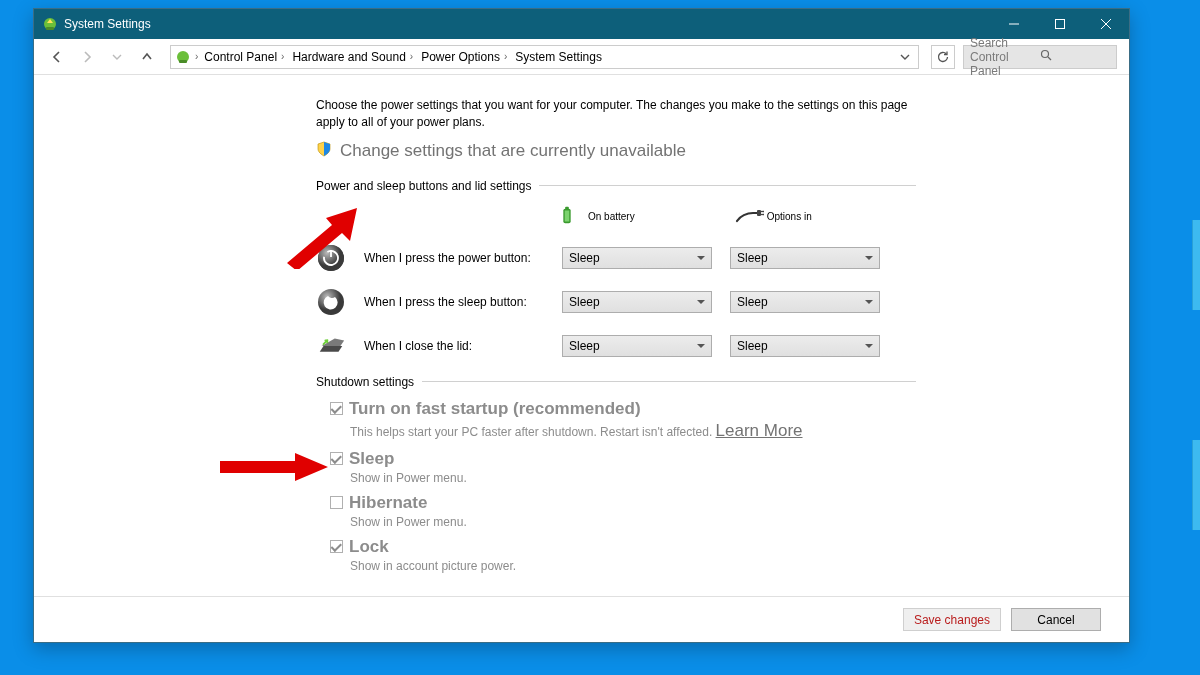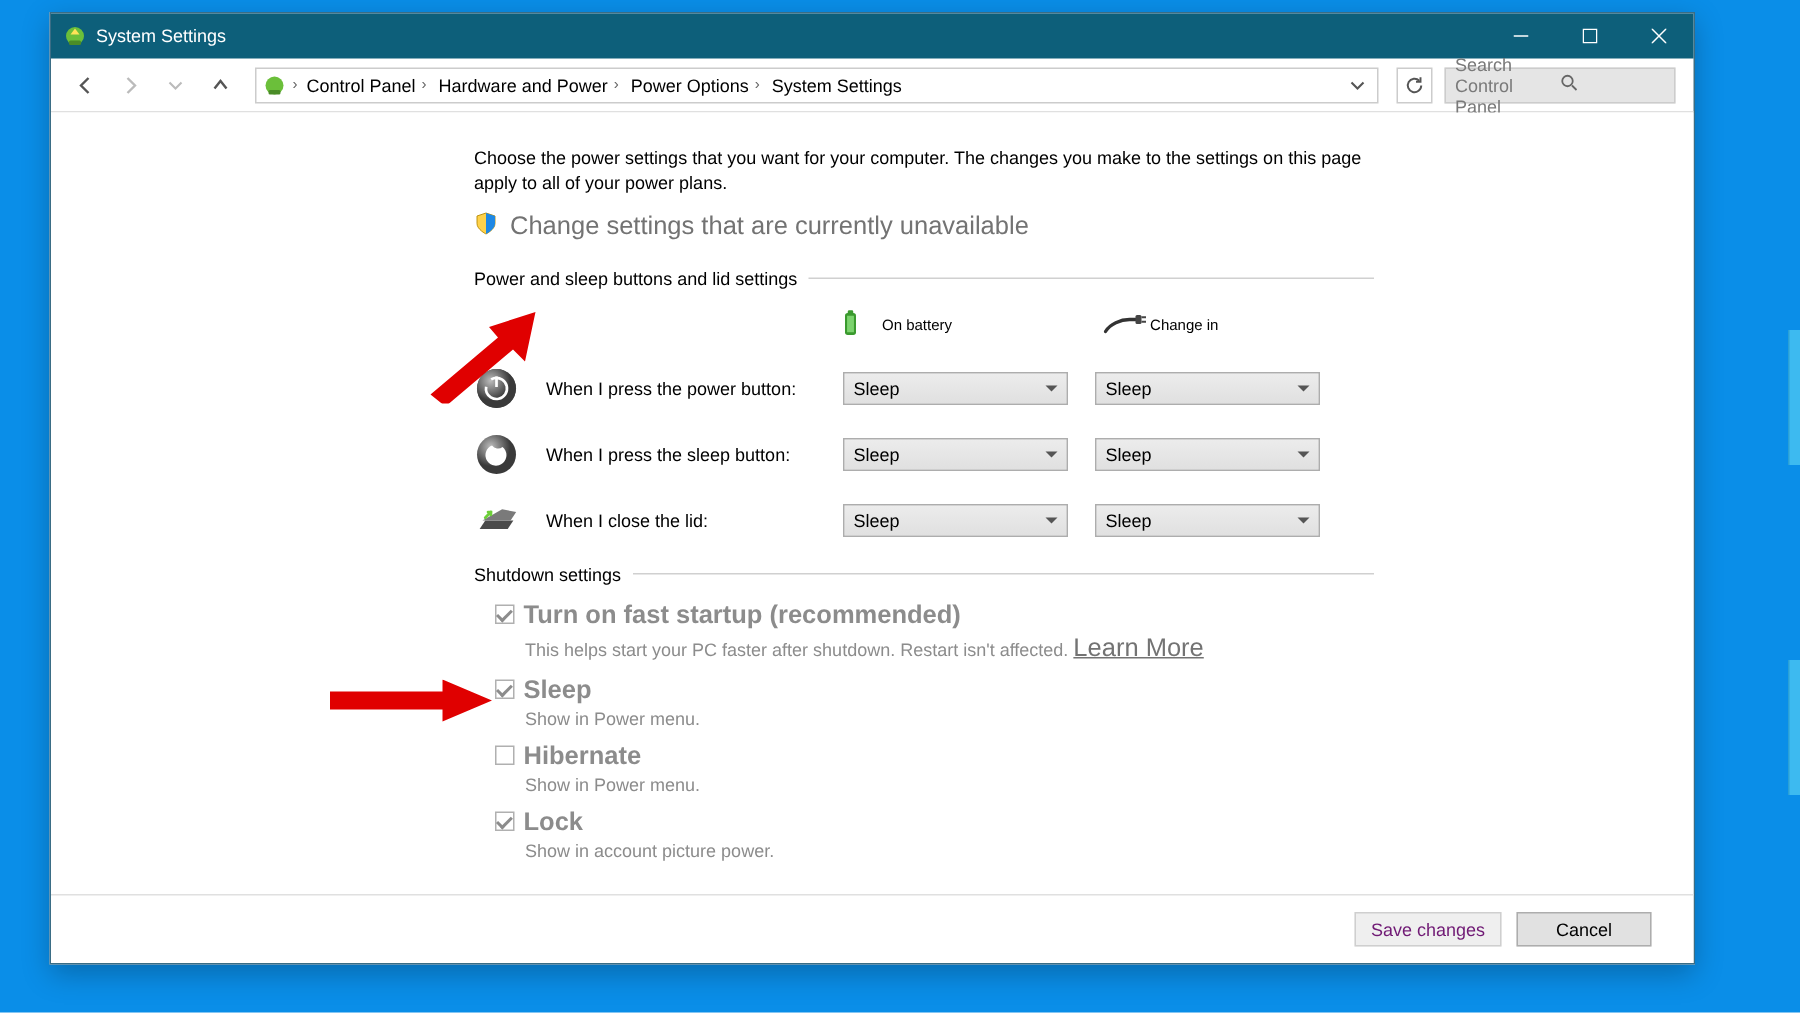--- a/index.html
+++ b/index.html
@@ -206,21 +206,21 @@
   }
   .btn {
     min-width: 90px;
     height: 23px;
     border: 1px solid #adadad;
     background: #e1e1e1;
     display:flex; align-items:center; justify-content:center;
     font-size:12px;
     padding: 0 10px;
   }
-  .btn.disabled { color:#701a75; border-color:#cfcfcf; background:#efefef; }
+  .btn.disabled { color:#b91c1c; border-color:#cfcfcf; background:#efefef; }
 
   
   .arrow {
     position:absolute;
     pointer-events:none;
   }
 
   
   .accent-bar {
     position:absolute; right:0;
@@ -293,21 +293,21 @@
             <circle cx="8" cy="8" r="6" fill="#6bbf3a"></circle>
             <rect x="4" y="11" width="8" height="3" rx="1" fill="#4a8c27"></rect>
           </svg>
       </span>
       <span class="chev">›</span>
       <span class="crumb">
           <span>Control Panel</span>
           <span class="chev">›</span>
         </span>
       <span class="crumb">
-          <span>Hardware and Power</span>
+          <span>Hardware and Sound</span>
           <span class="chev">›</span>
         </span>
       <span class="crumb">
           <span>Power Options</span>
           <span class="chev">›</span>
         </span>
       <span class="crumb">
           <span>System Settings</span>
         </span>
       <span class="trail-dropdown">
@@ -365,21 +365,21 @@
         </div>
         <div class="col">
           <span class="plug-icon">
             <svg viewBox="0 0 30 16" width="30" height="16">
                 <path d="M2 13 C5 8 12 5 18 5 L24 5" stroke="#333" stroke-width="2.2" fill="none" stroke-linecap="round"></path>
                 <rect x="22" y="2" width="4" height="6" rx="1" fill="#444"></rect>
                 <line x1="26" y1="3.5" x2="29" y2="3.5" stroke="#444" stroke-width="1.3"></line>
                 <line x1="26" y1="6.5" x2="29" y2="6.5" stroke="#444" stroke-width="1.3"></line>
               </svg>
           </span>
-          <span>Change in</span>
+          <span>Options in</span>
         </div>
       </div>
 
       <div class="setting-row">
         <span class="row-icon">
           <svg viewBox="0 0 30 30" width="30" height="30">
               <circle cx="15" cy="15" r="13" fill="#5a5a5a"></circle>
               <circle cx="15" cy="15" r="13" fill="url(#g1)"></circle>
               <defs>
                 <radialGradient id="g1" cx="35%" cy="30%">

